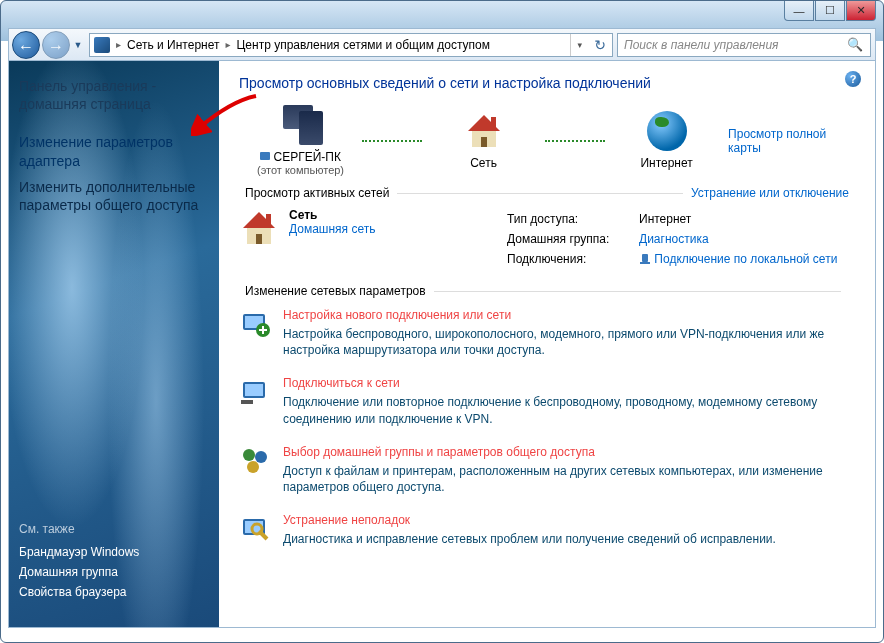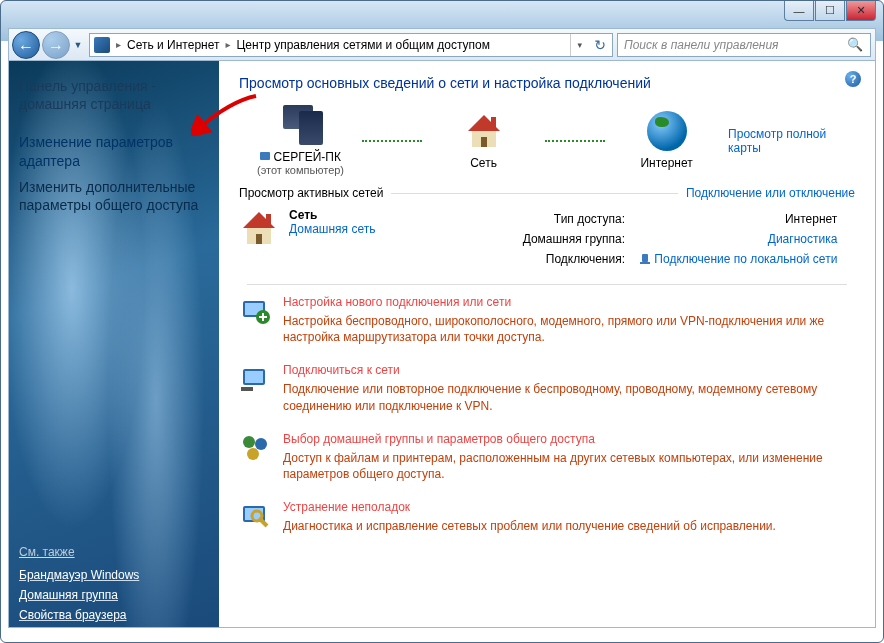--- a/index.html
+++ b/index.html
@@ -85,21 +85,21 @@
   padding: 12px 10px;
   position:relative;
 }
 .sidebar-link {
   display:block; color:#0a2a4a; padding: 4px 0; font-size:14px;
   line-height:1.3;
 }
 .sidebar-home { font-weight:normal; margin-bottom:12px; color:#1a3a5a;}
 .sidebar-link.active { color:#003366;}
 .sidebar-footer {
-  position:absolute; bottom: 2px; left: 10px; color:#cde;text-decoration:underline;
+  position:absolute; bottom: 25px; left: 10px; color:#cde;
 }
 .sidebar-footer .hdr { color:#bcd; margin-bottom:6px; font-size:12px;}
 .sidebar-footer a { display:block; color:#fff; padding:3px 0; font-size:12px; text-decoration:none;}
 
 .content {
   flex:1; padding: 14px 20px; overflow-y:auto; position:relative;
 }
 .help-icon {
   position:absolute; top:10px; right:14px;
   width:16px; height:16px; border-radius:50%;
@@ -118,38 +118,38 @@
 .map-item .sub { font-size:11px; color:#555;}
 .map-line {
   flex:0 0 60px; height:18px; display:flex; align-items:center; justify-content:center;
 }
 .map-line::before {
   content:""; display:block; width:100%; border-top:2px dotted #2a8a2a;
 }
 .map-full { margin-left:auto; }
 .link { color:#0066cc; cursor:pointer; }
 .section-hdr {
-  display:flex; align-items:center; margin: 10px 0 8px;
+  display:flex; align-items:center; margin: 10px 6px 8px;
 }
 .section-hdr .t { font-size:12px; }
 .section-hdr .line { flex:1; border-top:1px solid #ddd; margin:0 8px; height:1px;}
 .active-net {
   display:flex; margin-bottom:14px;
 }
 .net-left { display:flex; align-items:flex-start; width:260px;}
 .net-left .icon { margin-right:10px;}
 .net-right { flex:1;}
-.net-right table td { padding: 2px 6px; font-size:12px; vertical-align:top;text-align:right;}
+.net-right table td { padding: 2px 6px; font-size:12px; vertical-align:top;}
 .net-right table td:first-child { width:130px;}
 .task {
   display:flex; margin: 10px 0 18px; align-items:flex-start;
 }
 .task .ticon { width:32px; height:32px; margin-right:12px; flex-shrink:0;}
 .task .tbody .ttitle { color:#ef4444; margin-bottom:4px; font-size:12px;}
-.task .tbody .tdesc { font-size:12px; color:#c2410c; line-height:1.35;}
+.task .tbody .tdesc { font-size:12px; color:#0c4a6e; line-height:1.35;}
 
 
 .ico-pc { width:48px; height:40px; display:inline-block; position:relative;}
 .ico-pc::before { content:""; position:absolute; left:6px; top:0; width:30px; height:24px; background:linear-gradient(#2a3a5a,#4a5a7a); border-radius:2px;}
 .ico-pc::after { content:""; position:absolute; left:22px; top:6px; width:24px; height:34px; background:linear-gradient(#1a2a4a,#3a4a6a); border-radius:2px;}
 .ico-house { width:40px; height:40px; display:inline-block;}
 .ico-globe { width:40px; height:40px; display:inline-block; border-radius:50%;
   background: radial-gradient(circle at 35% 30%, #8cf, #06a 70%);
   position:relative;}
 .ico-globe::after{ content:""; position:absolute; left:8px; top:6px; width:14px; height:10px; background:#2a8a2a; border-radius:40% 60% 50% 50%;}
@@ -250,21 +250,21 @@
         <div class="map-item">
           <span class="ico-globe"></span>
           <div class="lbl">Интернет</div>
         </div>
         <div class="map-full link">Просмотр полной карты</div>
       </div>
 
       <div class="section-hdr">
         <span class="t">Просмотр активных сетей</span>
         <span class="line"></span>
-        <span class="link">Подключение или отключение</span>
+        <span class="link">Устранение или отключение</span>
       </div>
 
       <div class="active-net">
         <div class="net-left">
           <span class="icon ico-house">
             <svg viewBox="0 0 40 40" class="house-svg">
                 <rect class="chim" x="27" y="6" width="5" height="10"></rect>
                 <path class="roof" d="M4 20 L20 4 L36 20 Z"></path>
                 <path class="wall" d="M8 20 h24 v16 h-24 Z"></path>
                 <rect x="17" y="26" width="6" height="10" fill="#7a5a2a"></rect>
@@ -295,20 +295,21 @@
                     </svg>
                 <span class="link">Подключение по локальной сети</span>
               </td>
             </tr>
           </tbody>
             </table>
         </div>
       </div>
 
       <div class="section-hdr">
+        <span class="t">Изменение сетевых параметров</span>
         <span class="line"></span>
       </div>
 
       <div class="task">
         <span class="ticon">
           <svg viewBox="0 0 32 32">
               <rect x="4" y="6" width="22" height="16" rx="2" fill="#2a6aaa"></rect>
               <rect x="6" y="8" width="18" height="12" fill="#9cf"></rect>
               <circle cx="24" cy="22" r="7" fill="#2a8a2a"></circle>
               <path d="M24 18 v8 M20 22 h8" stroke="#fff" stroke-width="2"></path>

